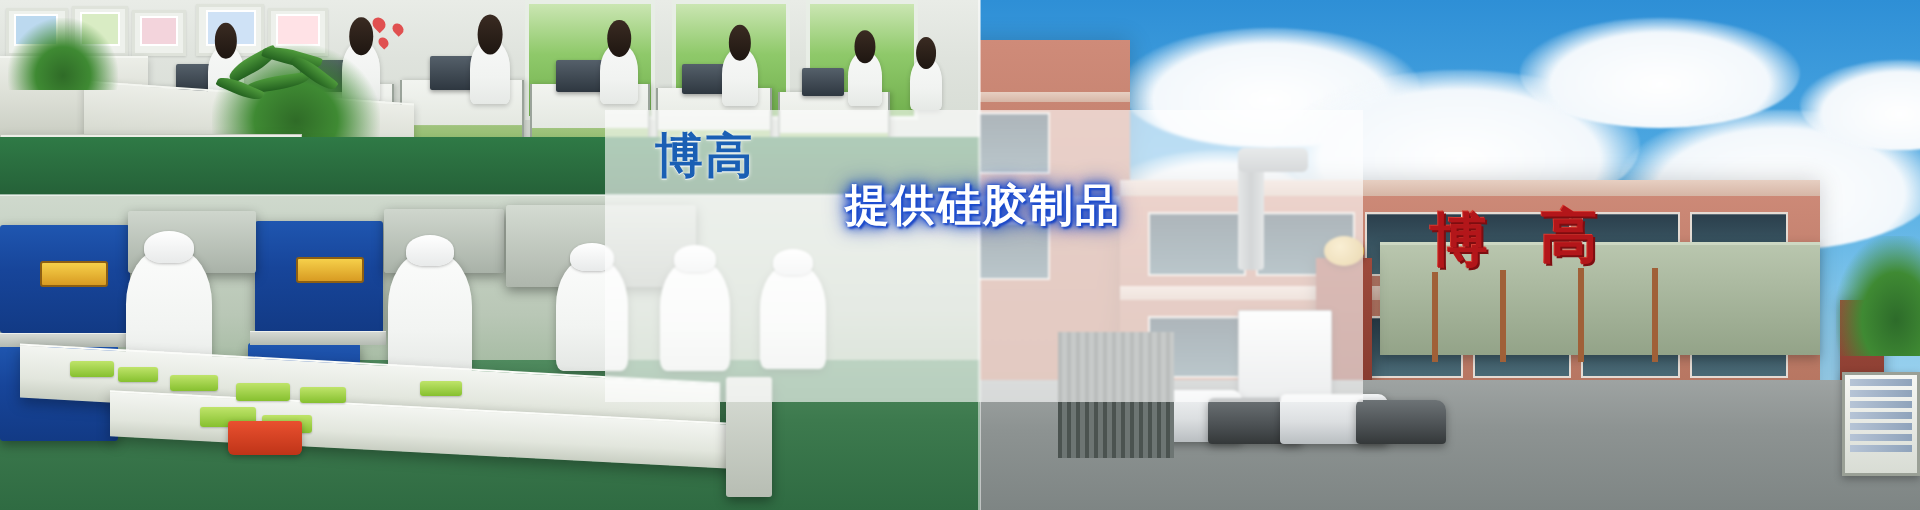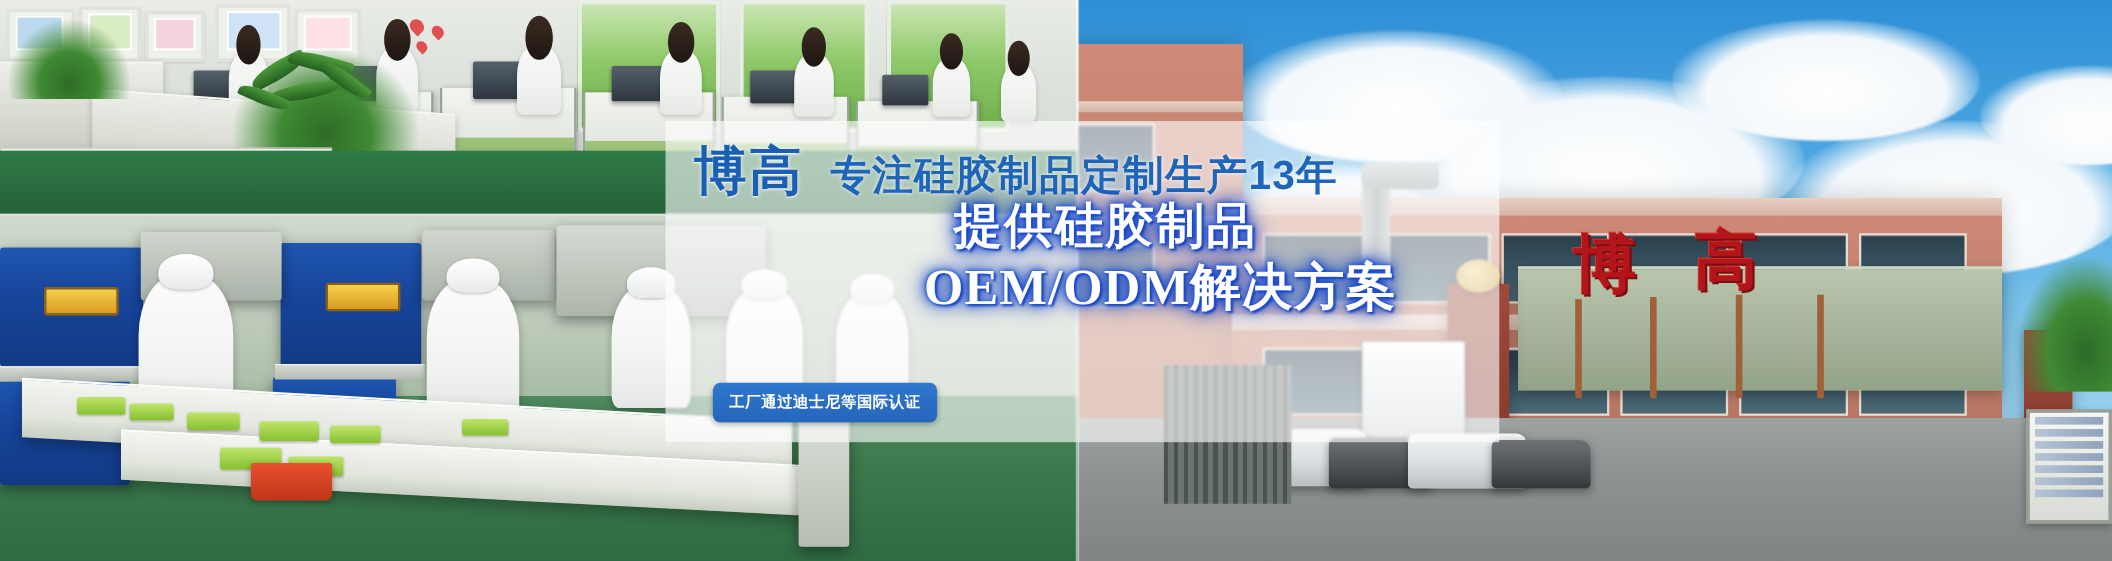--- a/index.html
+++ b/index.html
@@ -253,21 +253,21 @@
     position:absolute;
     left:605px; top:110px;
     width:758px; height:292px;
     background: rgba(255,255,255,0.62);
     backdrop-filter: blur(1px);
     z-index: 5;
   }
 
   .headline-1 {
     position:absolute;
-    left:631px; top:124px;
+    left:655px; top:124px;
     z-index:7;
     display:flex;
     align-items:baseline;
     gap:24px;
     white-space:nowrap;
   }
   .brand-mark {
     font-size:48px;
     font-weight:bold;
     color:#1a5fb4;
@@ -283,28 +283,27 @@
     text-shadow: 0 0 4px rgba(255,255,255,.85);
     font-family:"Liberation Sans","DejaVu Sans",sans-serif;
   }
 
   .headline-2, .headline-3 {
     position:absolute;
     z-index:7;
     color:#ffffff;
     font-weight:bold;
     white-space:nowrap;
-    font-family:Liberation Serif, serif;
+    font-family:Liberation Sans, sans-serif;
     text-shadow:
       0 0 3px #1c4fd4,
       0 0 7px #1c4fd4,
       0 0 14px #1340c4,
       0 0 22px #0f34a8,
       2px 2px 2px rgba(20,60,190,.9);
-    margin-left: 22px;
   }
   .headline-2 {
     left:845px; top:176px;
     font-size:44px;
     letter-spacing:2px;
   }
   .headline-3 {
     left:818px; top:230px;
     font-size:46px;
     letter-spacing:1px;
@@ -536,24 +535,21 @@
         <i></i>
     </div>
 
     <div style="position:absolute; left:78px; top:332px; width:116px; height:126px; background:repeating-linear-gradient(90deg,#4b5350 0 4px, #6d7573 4px 9px);"></div>
   </div>
 
   <div class="text-panel"></div>
 
   <div class="headline-1">
     <span class="brand-mark">博高</span>
-    <span class="brand-tagline">专注硅胶制品定制生产13年</span>
   </div>
 
   <div class="headline-2">提供硅胶制品</div>
 
-  <div class="headline-3">OEM/ODM解决方案</div>
 
   <div class="badges">
-    <div class="badge">工厂通过迪士尼等国际认证</div>
   </div>
 
 </div>
 
 </body></html>

